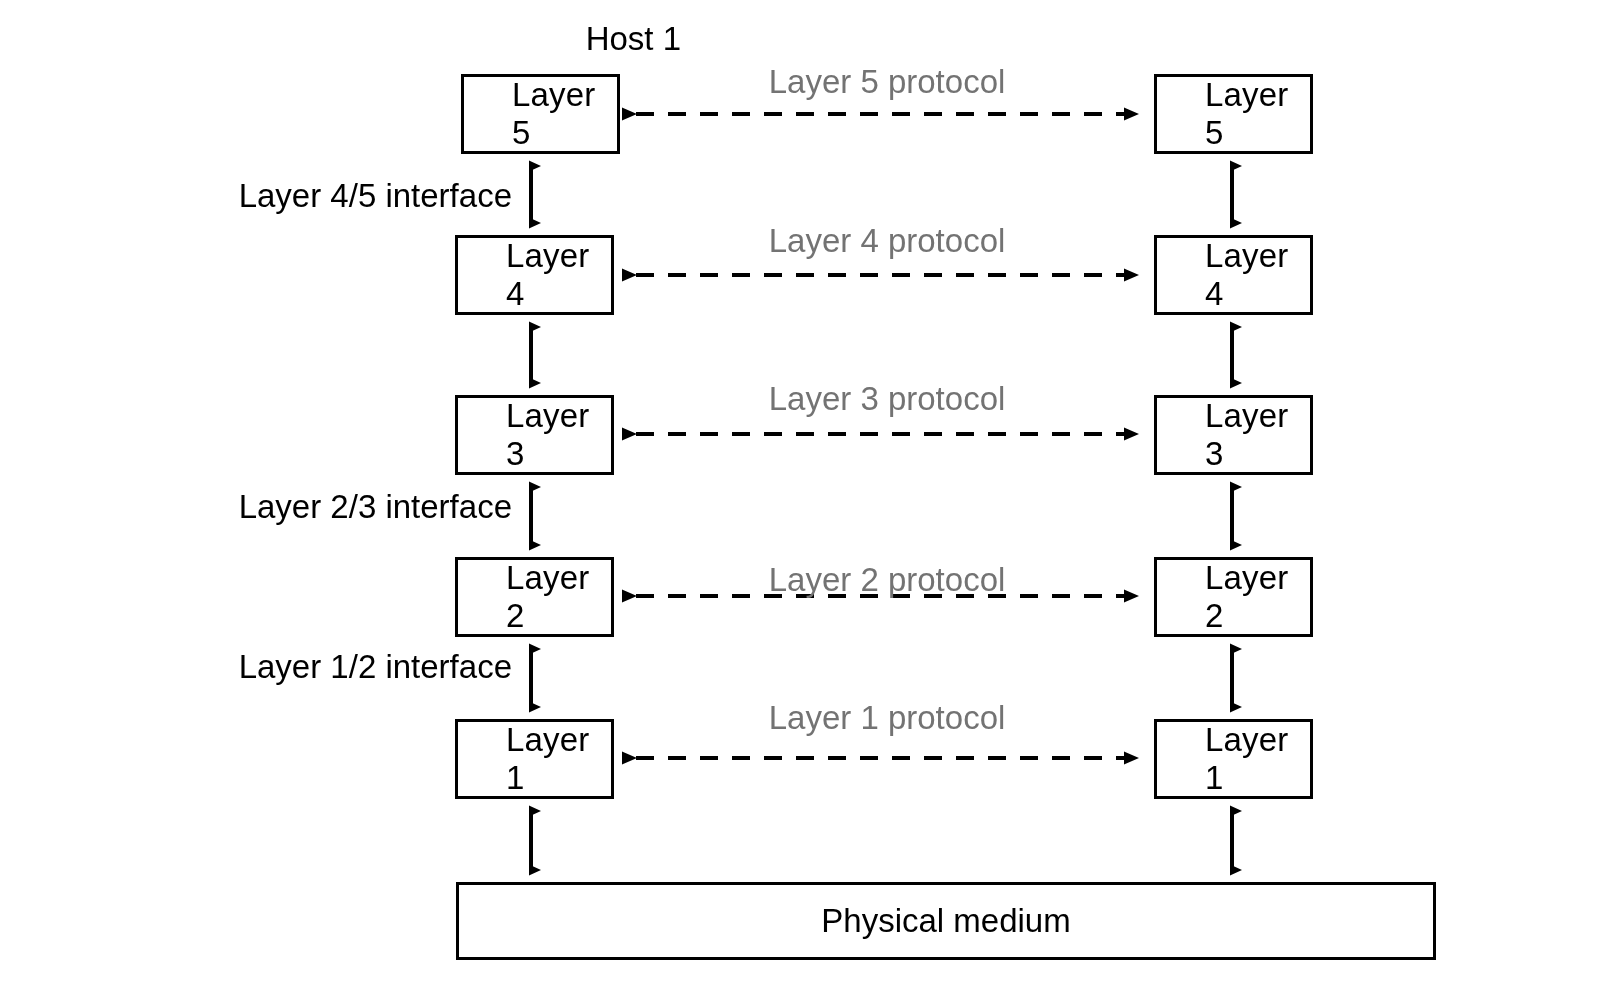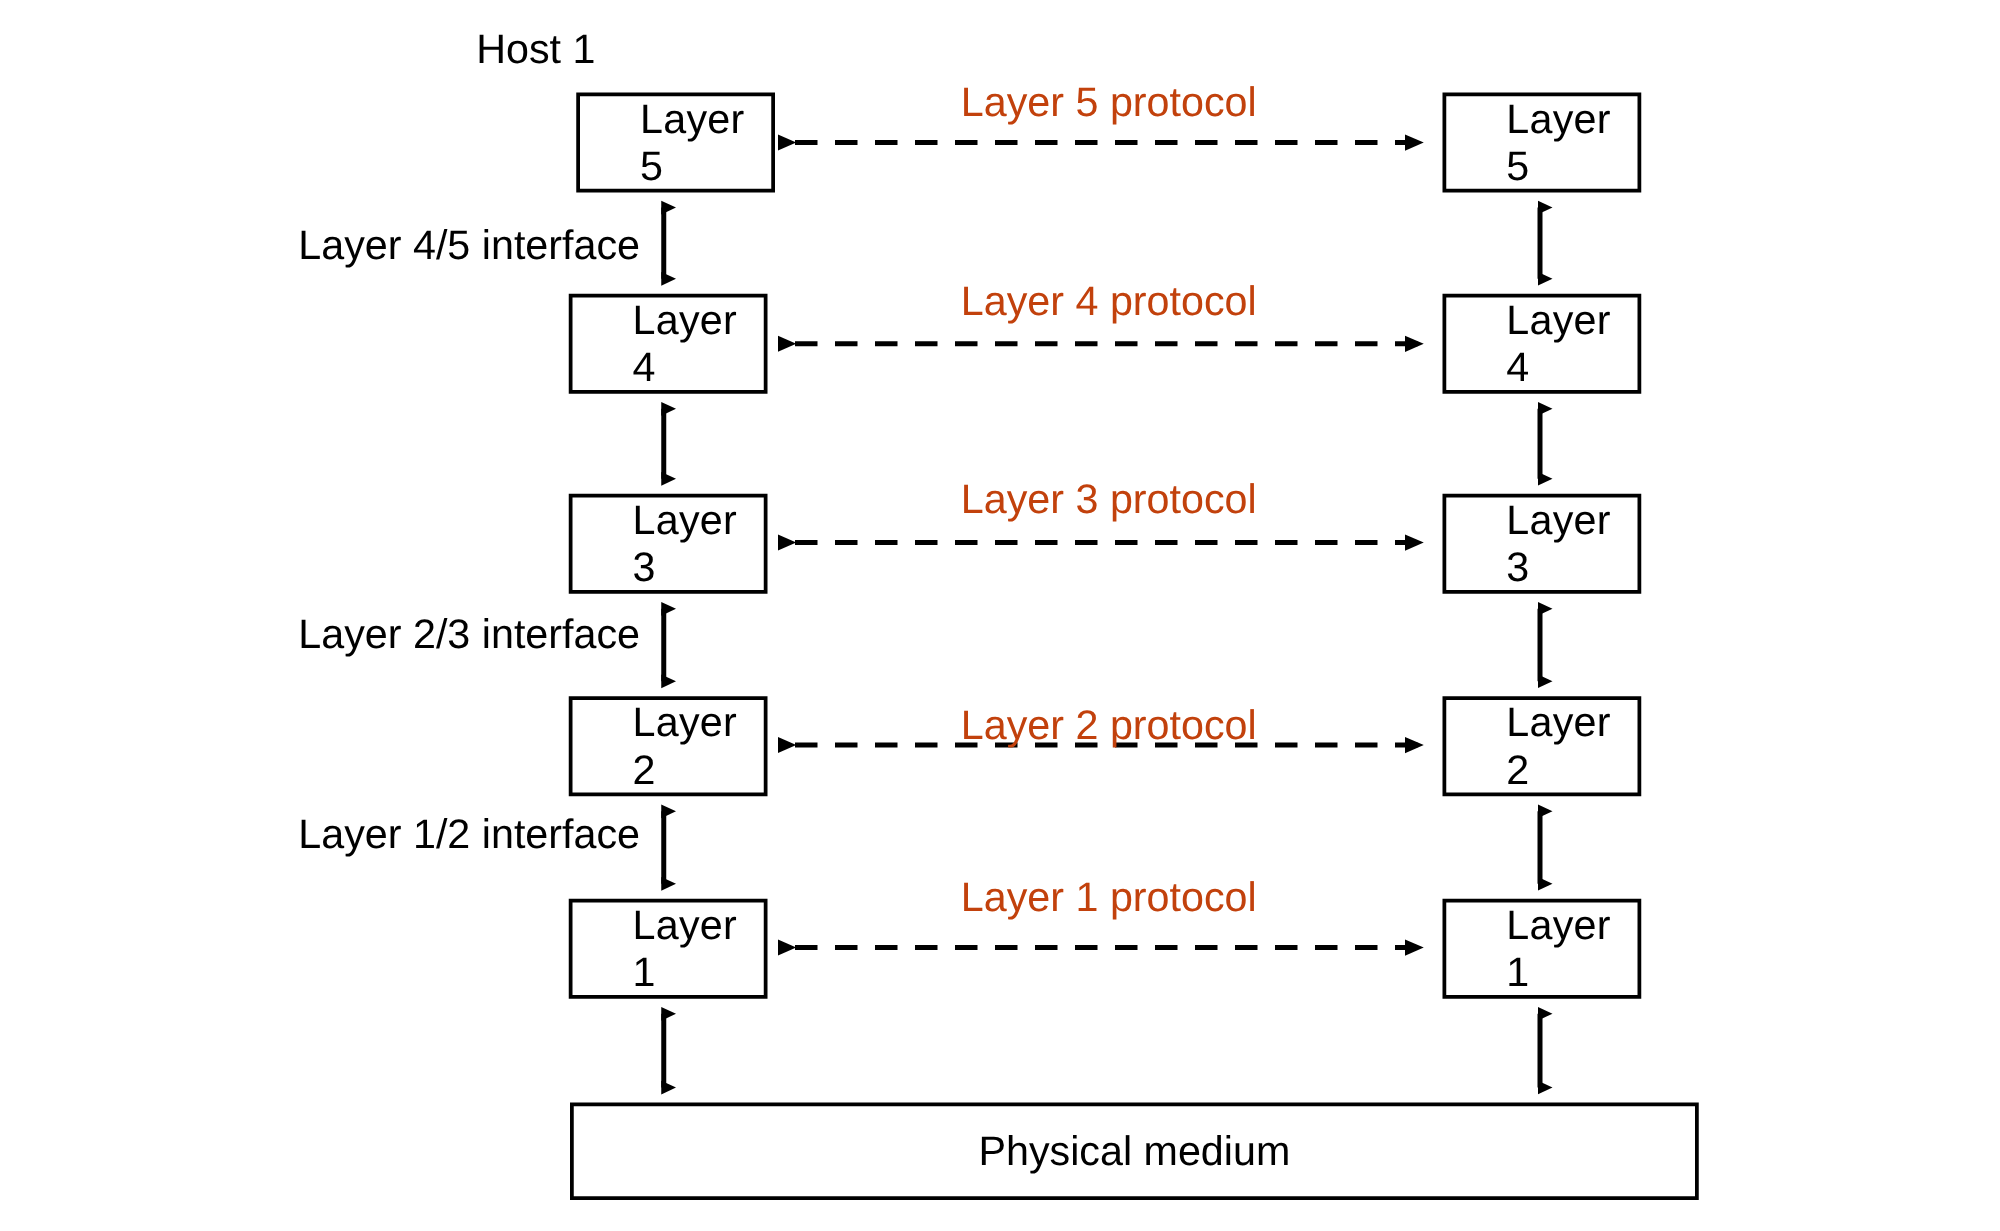--- a/index.html
+++ b/index.html
@@ -45,36 +45,36 @@
     background: #ffffff;
     display: flex;
     align-items: center;
     justify-content: center;
     font-size: 33px;
     color: #000000;
   }
   .host-title {
     position: absolute;
     font-size: 33px;
-    text-align: left;
+    text-align: right;
     color: #000000;
     white-space: nowrap;
   }
   .iface-label {
     position: absolute;
     font-size: 33px;
     text-align: right;
     color: #000000;
     white-space: nowrap;
   }
   .proto-label {
     position: absolute;
     font-size: 33px;
     text-align: center;
-    color: #c2410c;
+    color: #737373;
     white-space: nowrap;
   }
 </style>
 </head>
 <body>
 
 <div id="stage">
 
   <svg class="diagram" viewBox="0 0 1600 985">
     <defs>
@@ -121,21 +121,21 @@
   <div class="layer-box" style="left:455px; top:395px; width:159px; height:80px;">Layer 3</div>
   <div class="layer-box" style="left:455px; top:557px; width:159px; height:80px;">Layer 2</div>
   <div class="layer-box" style="left:455px; top:719px; width:159px; height:80px;">Layer 1</div>
 
   <div class="layer-box" style="left:1154px; top:74px; width:159px; height:80px;">Layer 5</div>
   <div class="layer-box" style="left:1154px; top:235px; width:159px; height:80px;">Layer 4</div>
   <div class="layer-box" style="left:1154px; top:395px; width:159px; height:80px;">Layer 3</div>
   <div class="layer-box" style="left:1154px; top:557px; width:159px; height:80px;">Layer 2</div>
   <div class="layer-box" style="left:1154px; top:719px; width:159px; height:80px;">Layer 1</div>
 
-  <div class="medium-box" style="left:456px; top:882px; width:903px; height:78px;">Physical medium</div>
+  <div class="medium-box" style="left:456px; top:882px; width:980px; height:78px;">Physical medium</div>
 
   <div class="iface-label" style="left:120px; top:177px; width:392px;">Layer 4/5 interface</div>
   <div class="iface-label" style="left:120px; top:488px; width:392px;">Layer 2/3 interface</div>
   <div class="iface-label" style="left:120px; top:648px; width:392px;">Layer 1/2 interface</div>
 
   <div class="proto-label" style="left:637px; top:63px; width:500px;">Layer 5 protocol</div>
   <div class="proto-label" style="left:637px; top:222px; width:500px;">Layer 4 protocol</div>
   <div class="proto-label" style="left:637px; top:380px; width:500px;">Layer 3 protocol</div>
   <div class="proto-label" style="left:637px; top:561px; width:500px;">Layer 2 protocol</div>
   <div class="proto-label" style="left:637px; top:699px; width:500px;">Layer 1 protocol</div>

